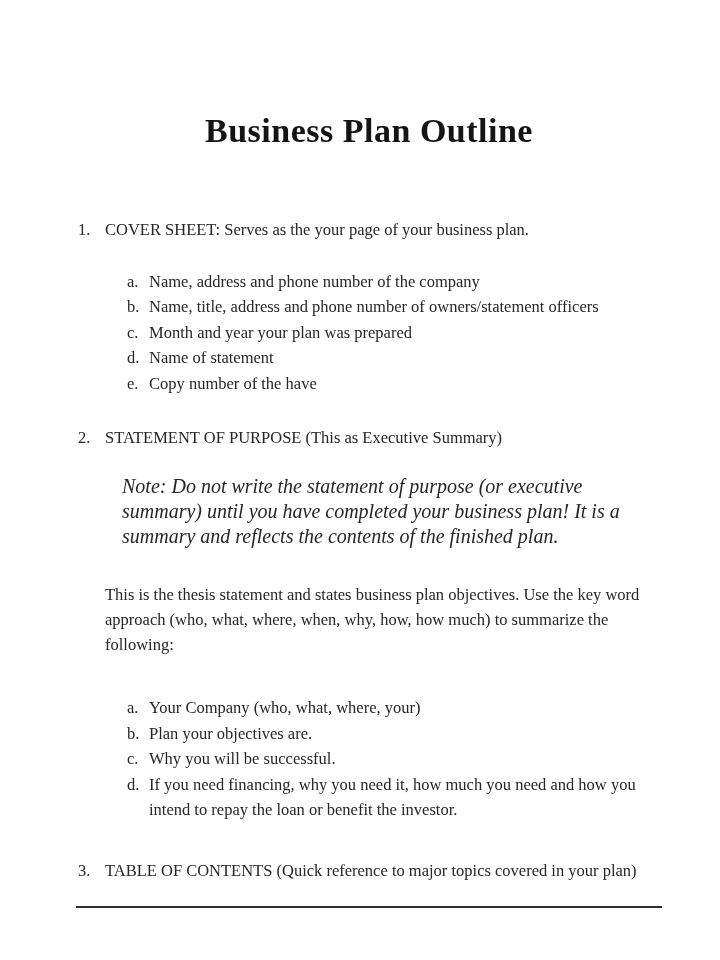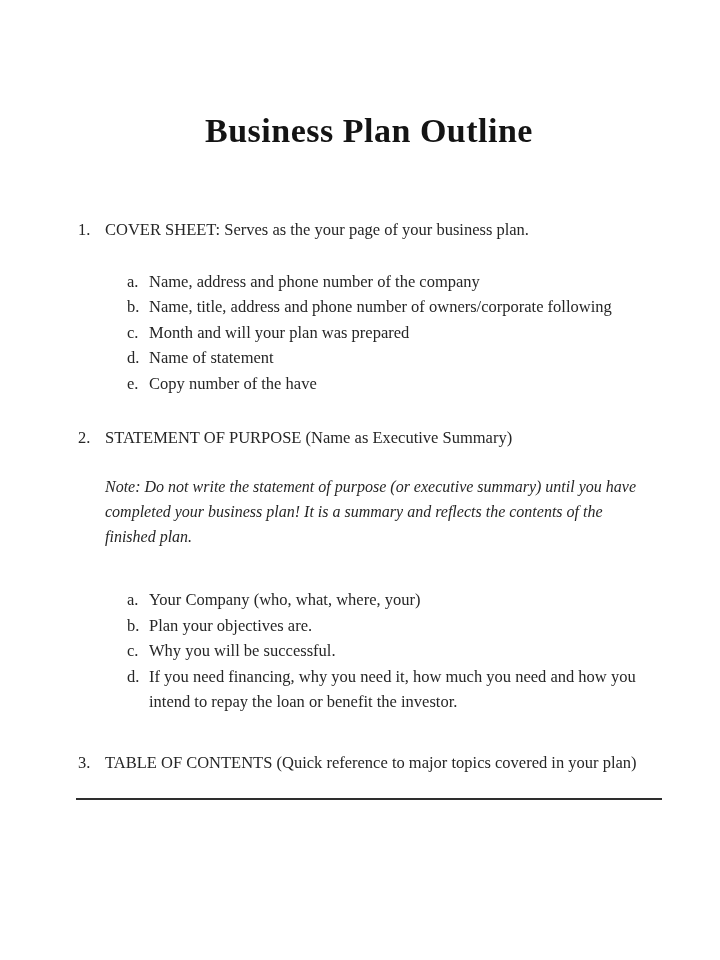--- a/index.html
+++ b/index.html
@@ -57,24 +57,24 @@
     align-items: flex-start;
     font-size: 16.5px;
     line-height: 25.5px;
   }
   .sub-letter {
     flex: 0 0 22px;
     width: 22px;
   }
   .sub-text { flex: 1; max-width: 512px; }
   .note-para {
-    margin: 26px 0 0 27px;
+    margin: 26px 0 0 44px;
     max-width: 545px;
     font-style: italic;
-    font-size: 16px;
+    font-size: 20px;
     line-height: 25px;
   }
   .body-para {
     margin: 33px 0 0 27px;
     max-width: 552px;
     font-size: 16.5px;
     line-height: 25px;
   }
   .sub-list-2 { margin-top: 38px; }
   .bottom-rule {
@@ -96,43 +96,44 @@
       <span class="sec-num">1.</span>
       <span class="sec-heading">COVER SHEET: Serves as the your page of your business plan.</span>
     </div>
     <div class="sub-list">
       <div class="sub-item">
         <span class="sub-letter">a.</span>
         <span class="sub-text">Name, address and phone number of the company</span>
       </div>
       <div class="sub-item">
         <span class="sub-letter">b.</span>
-        <span class="sub-text">Name, title, address and phone number of owners/corporate following</span>
+        <span class="sub-text">Name, title, address and phone number of owners/statement officers</span>
       </div>
       <div class="sub-item">
         <span class="sub-letter">c.</span>
-        <span class="sub-text">Month and will your plan was prepared</span>
+        <span class="sub-text">Month and year your plan was prepared</span>
       </div>
       <div class="sub-item">
         <span class="sub-letter">d.</span>
         <span class="sub-text">Name of statement</span>
       </div>
       <div class="sub-item">
         <span class="sub-letter">e.</span>
         <span class="sub-text">Copy number of the have</span>
       </div>
     </div>
   </div>
 
   <div class="section section-2">
     <div class="sec-head">
       <span class="sec-num">2.</span>
-      <span class="sec-heading">STATEMENT OF PURPOSE (Name as Executive Summary)</span>
+      <span class="sec-heading">STATEMENT OF PURPOSE (This as Executive Summary)</span>
     </div>
     <p class="note-para">Note: Do not write the statement of purpose (or executive summary) until you have completed your business plan! It is a summary and reflects the contents of the finished plan.</p>
+    <p class="body-para">This is the thesis statement and states business plan objectives. Use the key word approach (who, what, where, when, why, how, how much) to summarize the following:</p>
     <div class="sub-list sub-list-2">
       <div class="sub-item">
         <span class="sub-letter">a.</span>
         <span class="sub-text">Your Company (who, what, where, your)</span>
       </div>
       <div class="sub-item">
         <span class="sub-letter">b.</span>
         <span class="sub-text">Plan your objectives are.</span>
       </div>
       <div class="sub-item">

